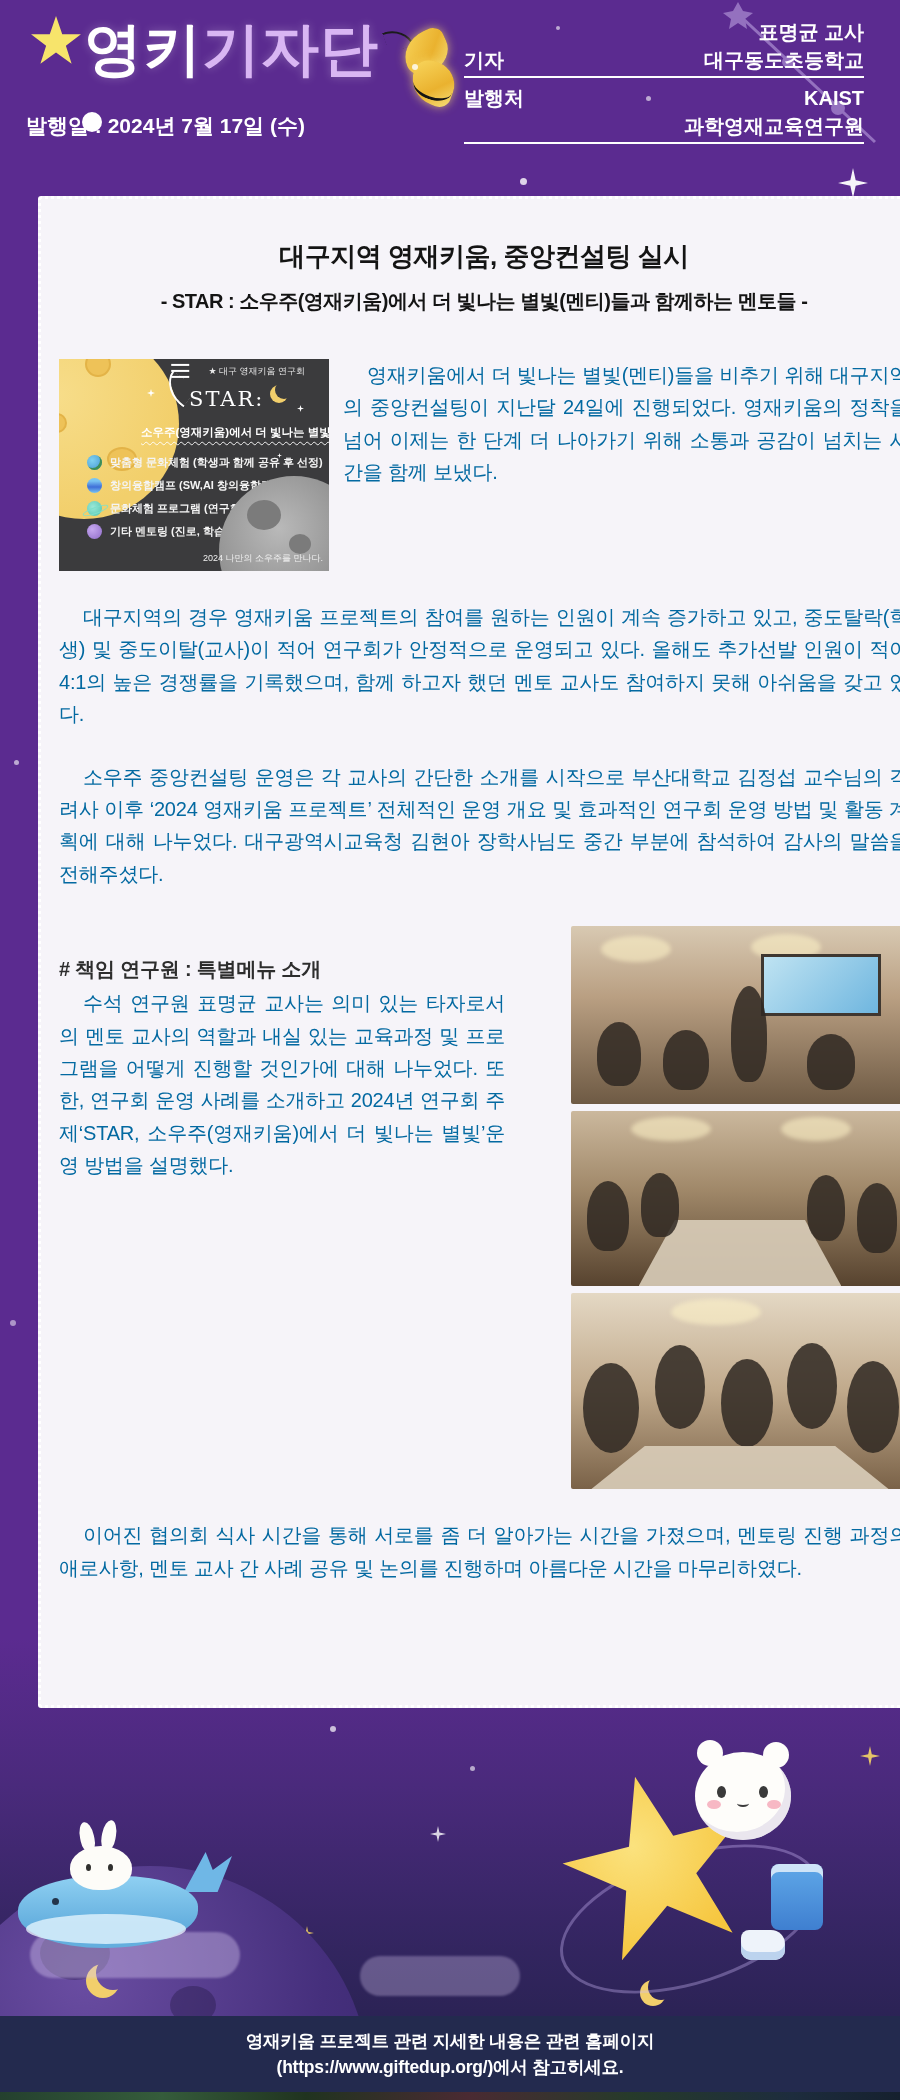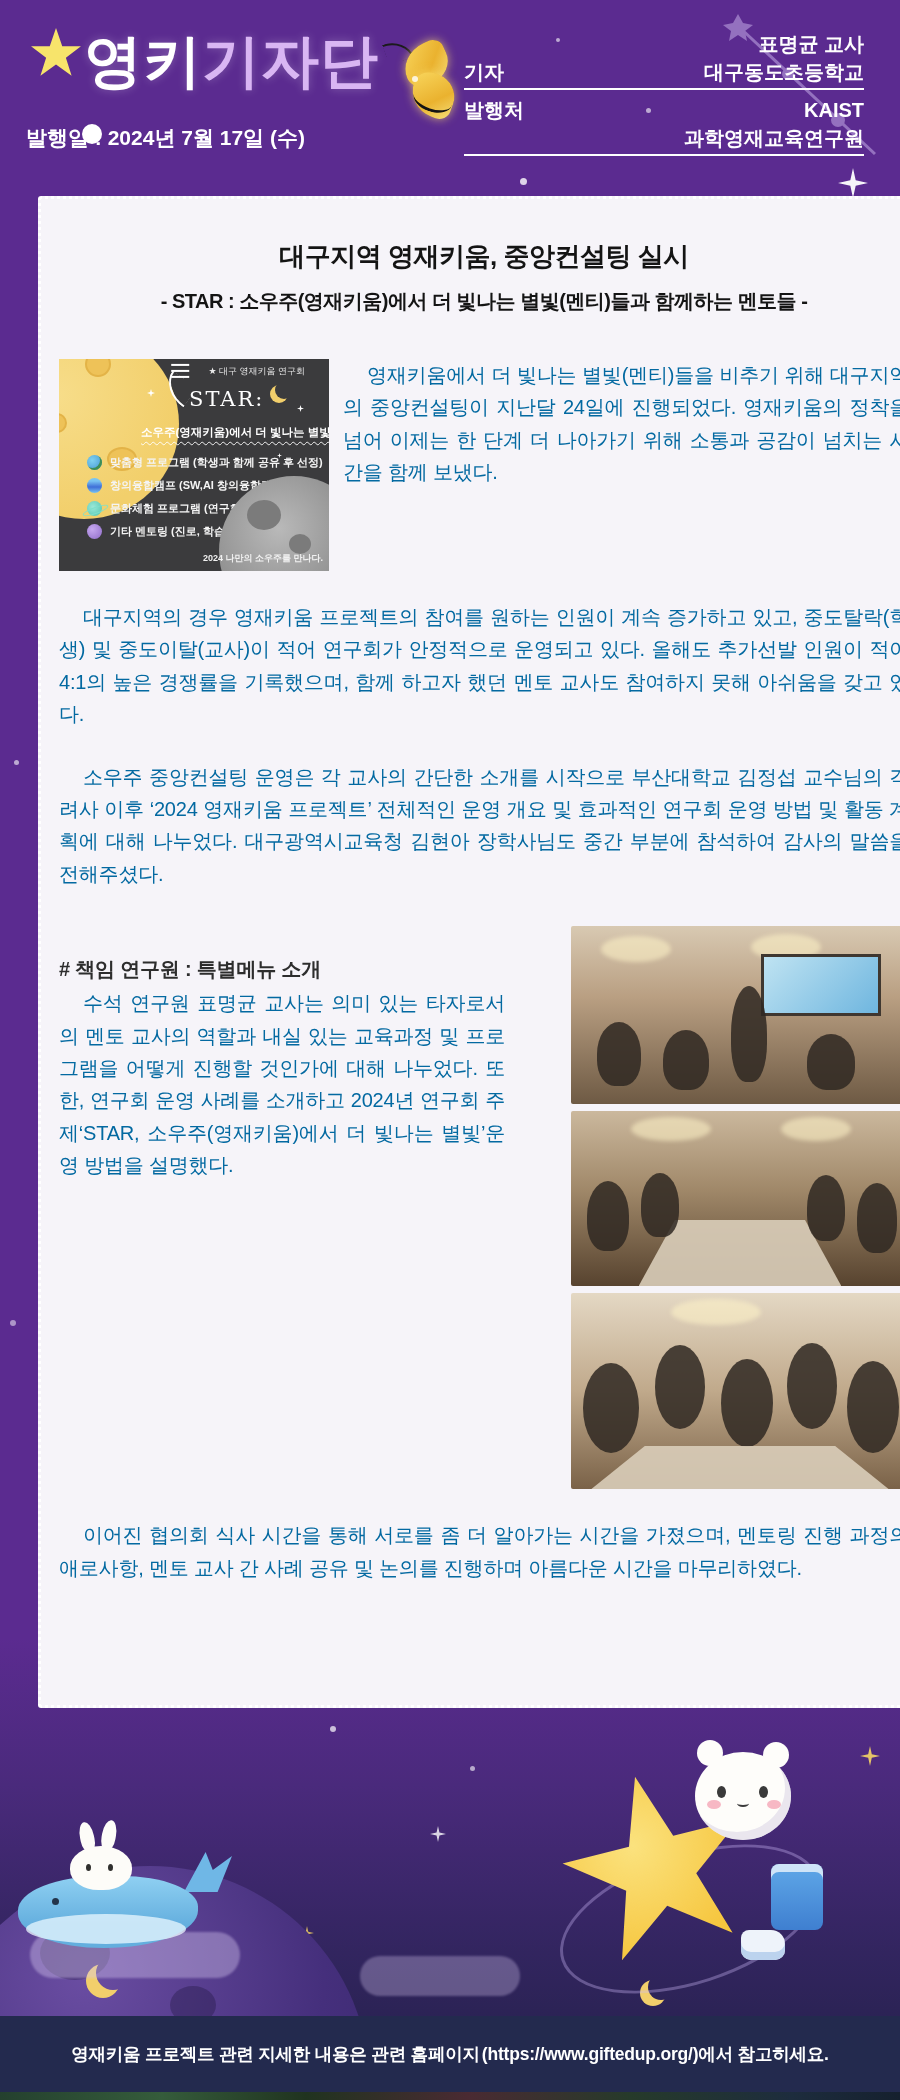--- a/index.html
+++ b/index.html
@@ -3,21 +3,21 @@
 <meta charset="utf-8">
 <style>
   * { margin:0; padding:0; box-sizing:border-box; }
   html,body { background:#3a2a6e; }
   body { font-family:"Liberation Sans","DejaVu Sans",sans-serif; }
   .page {
     position:relative; width:900px; height:2100px; overflow:hidden;
     background:linear-gradient(180deg,#5b2b90 0%, #5b2b90 78%, #4a2a7c 85%, #32255f 93%, #232048 100%);
   }
   
-  .header { position:absolute; left:0; top:12px; width:900px; height:196px; }
+  .header { position:absolute; left:0; top:0; width:900px; height:196px; }
   .logo-row { position:absolute; left:30px; top:20px; display:flex; align-items:flex-start; }
   .logo-star { width:52px; height:52px; background:#f7e46b; margin-top:-4px; margin-right:2px;
     clip-path:polygon(50% 0%,62% 35%,98% 35%,69% 57%,80% 92%,50% 70%,20% 92%,31% 57%,2% 35%,38% 35%);
     filter:drop-shadow(0 0 6px rgba(247,228,107,.6)); }
   .logo-text { font-size:58px; font-weight:900; letter-spacing:1px; line-height:1;
     text-shadow:0 0 10px rgba(255,255,255,.25); }
   .logo-primary { color:#ffffff; }
   .logo-secondary { color:#d9b6f3; }
   .butterfly { position:relative; width:84px; height:84px; margin-left:4px; margin-top:6px; }
   .bf-wing { position:absolute; background:linear-gradient(135deg,#f9d75e,#eab22f 60%,#f6e07a);
@@ -69,21 +69,21 @@
   .picon.earth { background:radial-gradient(circle at 35% 35%, #7fd1f0, #3e8fd0); box-shadow:inset -2px -2px 0 rgba(60,140,70,.9); }
   .picon.planet-blue { background:linear-gradient(180deg,#79c4f2 20%, #3f6fd8 60%, #79c4f2); }
   .picon.saturn { background:radial-gradient(circle at 40% 40%, #9be8d8, #4fc3ae); }
   .picon.saturn:before { content:""; position:absolute; left:-5px; top:6px; width:25px; height:5px;
     border:1.5px solid #7de0cc; border-radius:50%; transform:rotate(-20deg); }
   .picon.planet-purple { background:radial-gradient(circle at 35% 35%, #c6a8ef, #8f6cc9); }
   .flyer-item .ptext { font-size:11px; font-weight:bold; color:#f4f4f4; white-space:nowrap; }
   .flyer-gray-moon { position:absolute; right:-40px; bottom:-55px; width:150px; height:150px; border-radius:50%;
     background:radial-gradient(circle at 40% 35%, #b9b9b9, #8d8d8d 60%, #6f6f6f); }
   .gcrater { position:absolute; border-radius:50%; background:#7b7b7b; }
-  .flyer-tagline { position:absolute; right:6px; bottom:6px; font-size:9px; color:#f0f0f0; font-weight:bold; }
+  .flyer-tagline { position:absolute; right:6px; bottom:6px; font-size:9px; color:#f0f0f0; font-weight:normal; }
   .fstar { position:absolute; background:#fff; clip-path:polygon(50% 0,61% 39%,100% 50%,61% 61%,50% 100%,39% 61%,0 50%,39% 39%); }
   
   .section-row { display:flex; margin-top:36px; }
   .section-col { width:446px; }
   .section-head { font-size:20px; font-weight:bold; color:#2d2d2d; letter-spacing:-.2px; }
   .section-body { margin-top:4px; }
   .photo-col { width:338px; margin-left:auto; display:flex; flex-direction:column; gap:7px; }
   .photo { width:338px; border-radius:2px; position:relative; overflow:hidden; }
   .photo.p1 { height:178px; background:linear-gradient(180deg,#d8c9b2 0%, #b99f82 40%, #6e5a44 100%); }
   .photo.p2 { height:175px; background:linear-gradient(180deg,#cbb89d 0%, #a08869 45%, #57432f 100%); }
@@ -130,21 +130,21 @@
   .mascot-cheek { position:absolute; width:14px; height:9px; border-radius:50%; background:#f7b8c4; top:66px; }
   .mascot-mouth { position:absolute; left:192px; top:66px; width:12px; height:7px; border:2px solid #3a3a3a;
     border-width:0 0 2px 0; border-radius:50%; }
   .mascot-pack { position:absolute; left:226px; top:130px; width:52px; height:66px; border-radius:8px;
     background:linear-gradient(180deg,#5fa8e8 0%, #3f7fd0 100%); box-shadow:inset 0 8px 0 rgba(255,255,255,.7); }
   .mascot-boot { position:absolute; left:196px; top:196px; width:44px; height:30px; border-radius:8px 14px 10px 10px;
     background:#eef3fa; box-shadow:inset 0 -8px 0 #bcd3ee; }
   .crescent { position:absolute; border-radius:50%; }
   
   .footer { position:absolute; left:0; top:2016px; width:900px; height:76px; background:#232a4e;
-    display:flex; flex-direction:row; align-items:center; justify-content:center; gap:2px; z-index:5; }
+    display:flex; flex-direction:column; align-items:center; justify-content:center; gap:2px; z-index:5; }
   .footer div { color:#ffffff; font-weight:bold; font-size:17.5px; letter-spacing:-.2px; }
   .ground { position:absolute; left:0; top:2092px; width:900px; height:8px; z-index:6;
     background:linear-gradient(90deg,#24402e 0%, #355c3b 18%, #20331f 34%, #4a2a32 52%, #263a2a 70%, #1d2c3d 88%, #15202e 100%); }
 </style>
 </head>
 <body>
 
 <div class="page">
 
   <div class="header">
@@ -216,21 +216,21 @@
         <div class="fstar" style="left:238px; top:46px; width:7px; height:7px;"></div>
         <div class="fstar" style="left:218px; top:94px; width:5px; height:5px;"></div>
         <div class="flyer-org">★ <span>대구 영재키움 연구회</span></div>
         <div class="flyer-crescent"></div>
         <div class="shoot"></div>
         <div class="flyer-logo">STAR:</div>
         <div class="flyer-title">소우주(영재키움)에서 더 빛나는 별빛</div>
         <div class="flyer-list">
           <div class="flyer-item">
             <div class="picon earth"></div>
-            <div class="ptext">맞춤형 프로그램 (학생과 함께 공유 후 선정)</div>
+            <div class="ptext">맞춤형 문화체험 (학생과 함께 공유 후 선정)</div>
           </div>
           <div class="flyer-item">
             <div class="picon planet-blue"></div>
             <div class="ptext">창의융합캠프 (SW,AI 창의융합캠프)</div>
           </div>
           <div class="flyer-item">
             <div class="picon saturn"></div>
             <div class="ptext">문화체험 프로그램 (연구회 공동운영)</div>
           </div>
           <div class="flyer-item">

